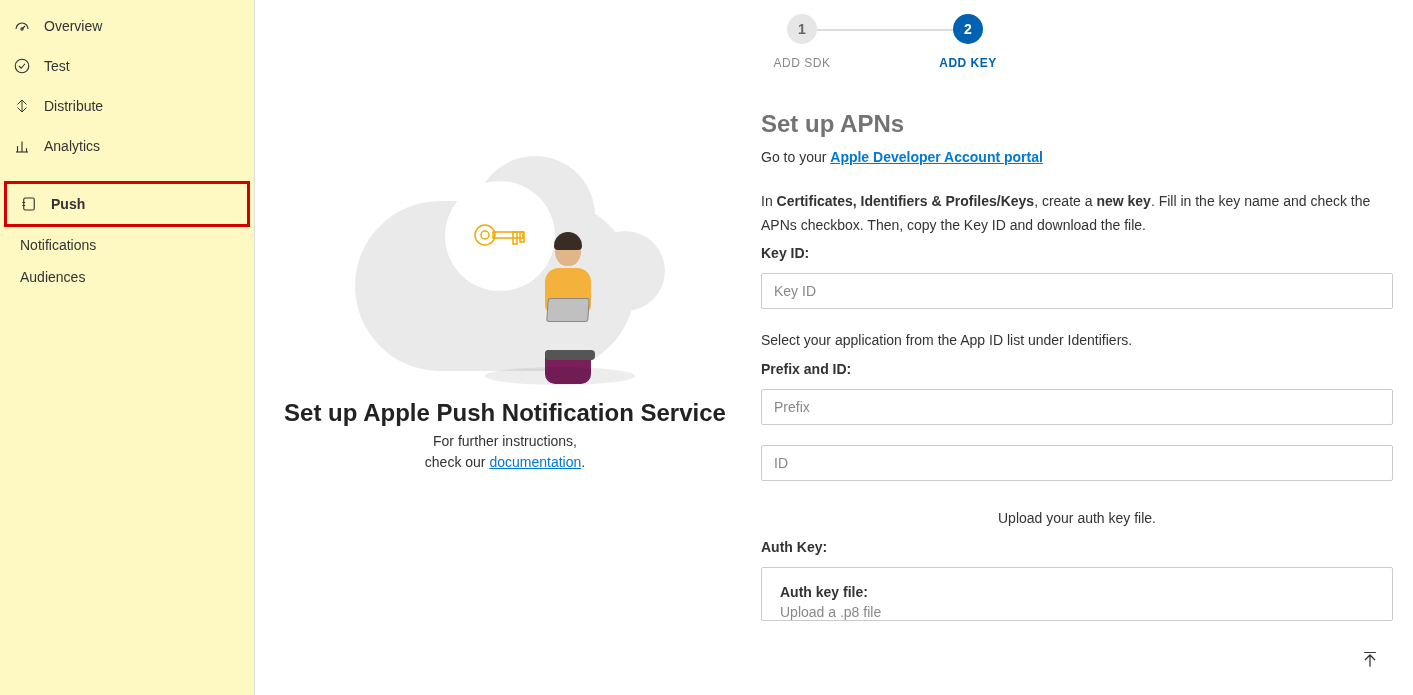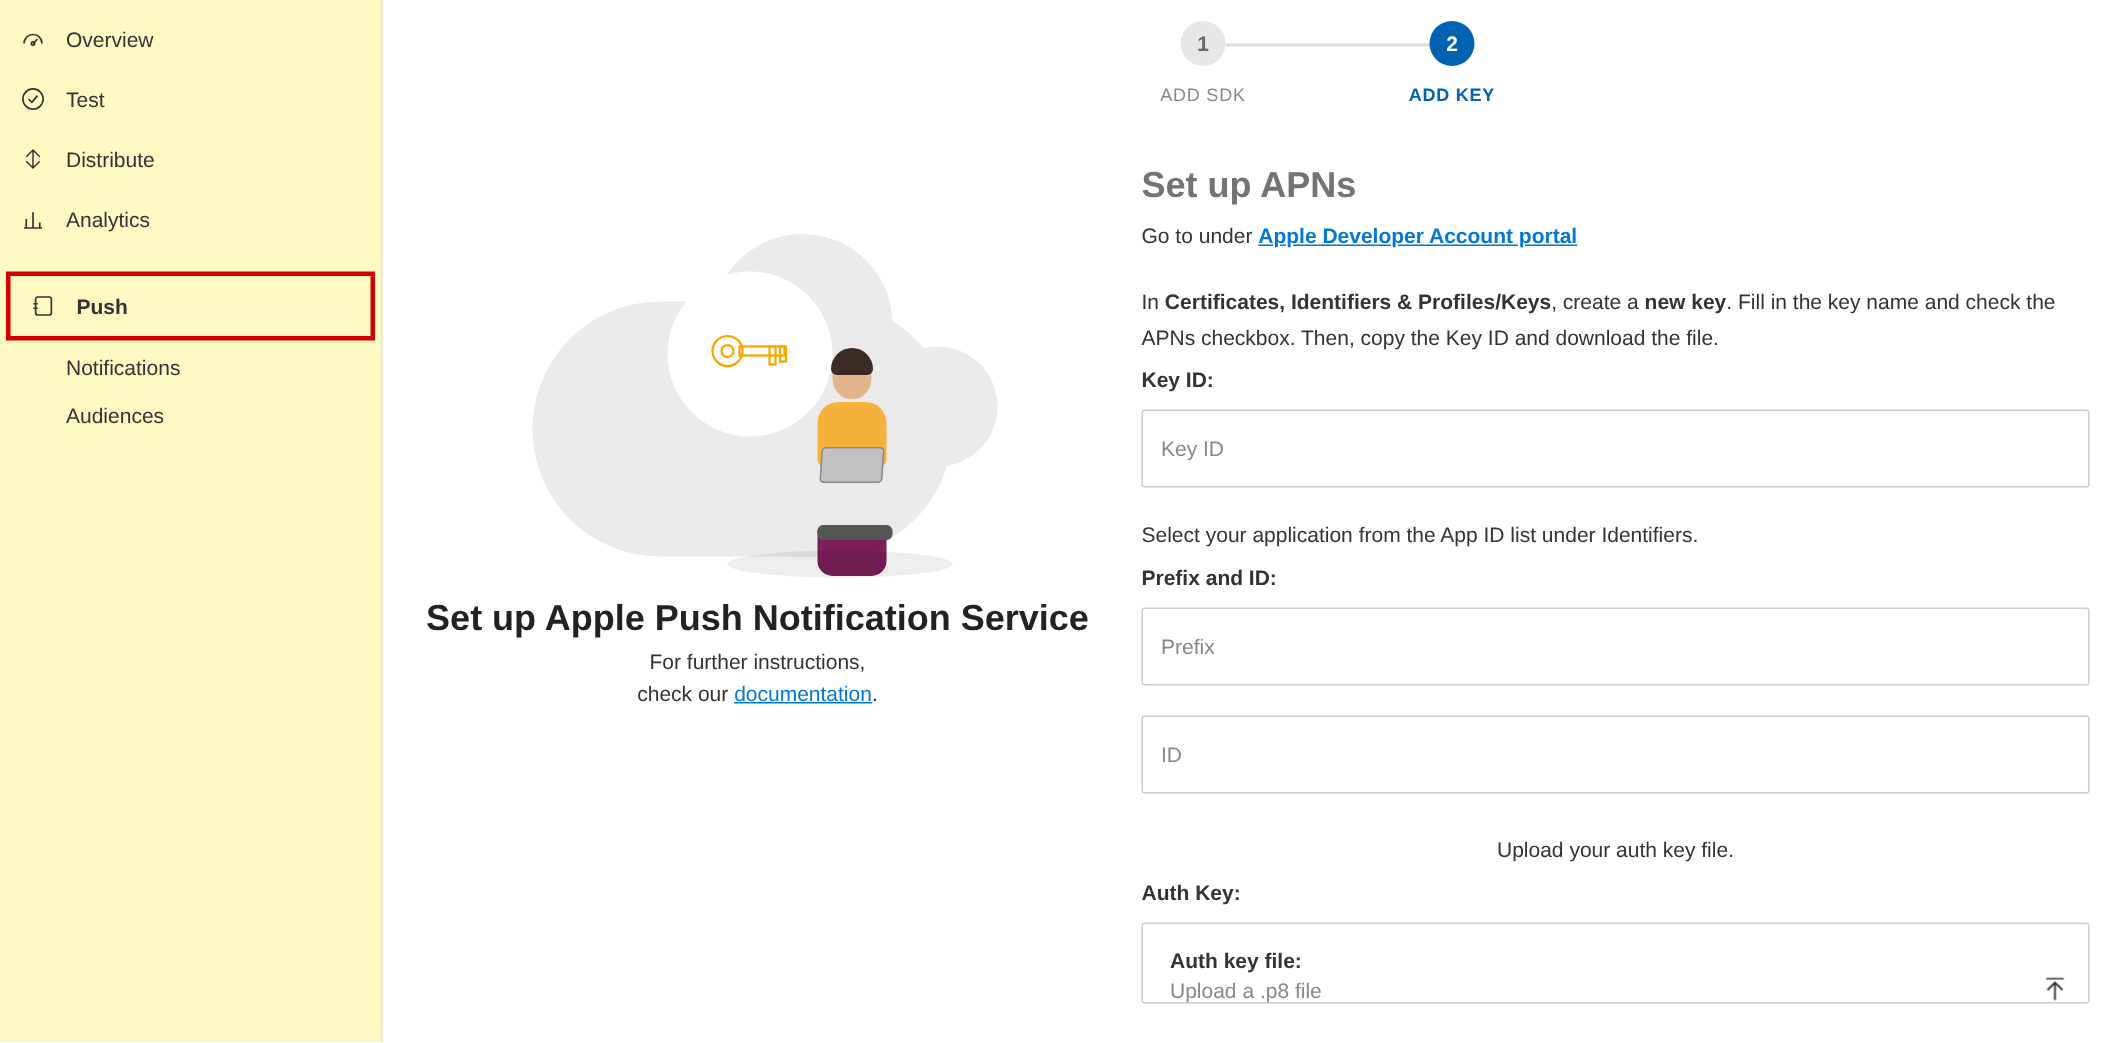--- a/index.html
+++ b/index.html
@@ -35,21 +35,21 @@
     margin-right: 12px;
     display: flex;
     align-items: center;
     justify-content: center;
     color: #333;
   }
   .side-item.active {
     font-weight: 600;
   }
   .side-sub {
-    padding-left: 44px;
+    padding-left: 20px;
     height: 32px;
     font-size: 14px;
     color: #333;
   }
   .highlight-box {
     border: 3px solid #d40000;
     margin: 15px 4px 2px 4px;
   }
   
   .main {
@@ -191,21 +191,21 @@
     margin-bottom: 8px;
     color:#737373;
   }
   .para { color:#333; font-size:14px; line-height:1.7; margin-bottom: 8px;}
   .para a { color:#0078d4; text-decoration: underline; font-weight:600;}
   .para b { font-weight:600; }
   .field-label { font-weight:600; margin: 4px 0 12px; display:block; font-size:14px;}
   .text-input {
     width: 100%;
     max-width: 640px;
-    height: 52px;
+    height: 36px;
     border: 1px solid #ccc;
     border-radius: 2px;
     padding: 0 12px;
     font-size: 14px;
     color:#333;
     margin-bottom: 20px;
   }
   .text-input::placeholder { color:#888; }
   .upload-box {
     border:1px solid #ccc;
@@ -328,21 +328,21 @@
         <div class="step-label">ADD SDK</div>
       </div>
       <div class="step active">
         <div class="step-circle">2</div>
         <div class="step-label">ADD KEY</div>
       </div>
     </div>
 
     <h2 class="section-title">Set up APNs</h2>
     <p class="para">
-      <span>Go to under </span><a href="#">Apple Developer Account portal</a>
+      <span>Go to your </span><a href="#">Apple Developer Account portal</a>
     </p>
     <p class="para" style="margin-top:20px;">
       <span>In </span><b>Certificates, Identifiers &amp; Profiles/Keys</b><span>, create a </span><b>new key</b><span>. Fill in the key name and check the APNs checkbox. Then, copy the Key ID and download the file.</span>
     </p>
     <label class="field-label">Key ID:</label>
     <input class="text-input" type="text" placeholder="Key ID" style="">
 
     <p class="para">Select your application from the App ID list under Identifiers.</p>
     <label class="field-label">Prefix and ID:</label>
     <input class="text-input" type="text" placeholder="Prefix" style="">

